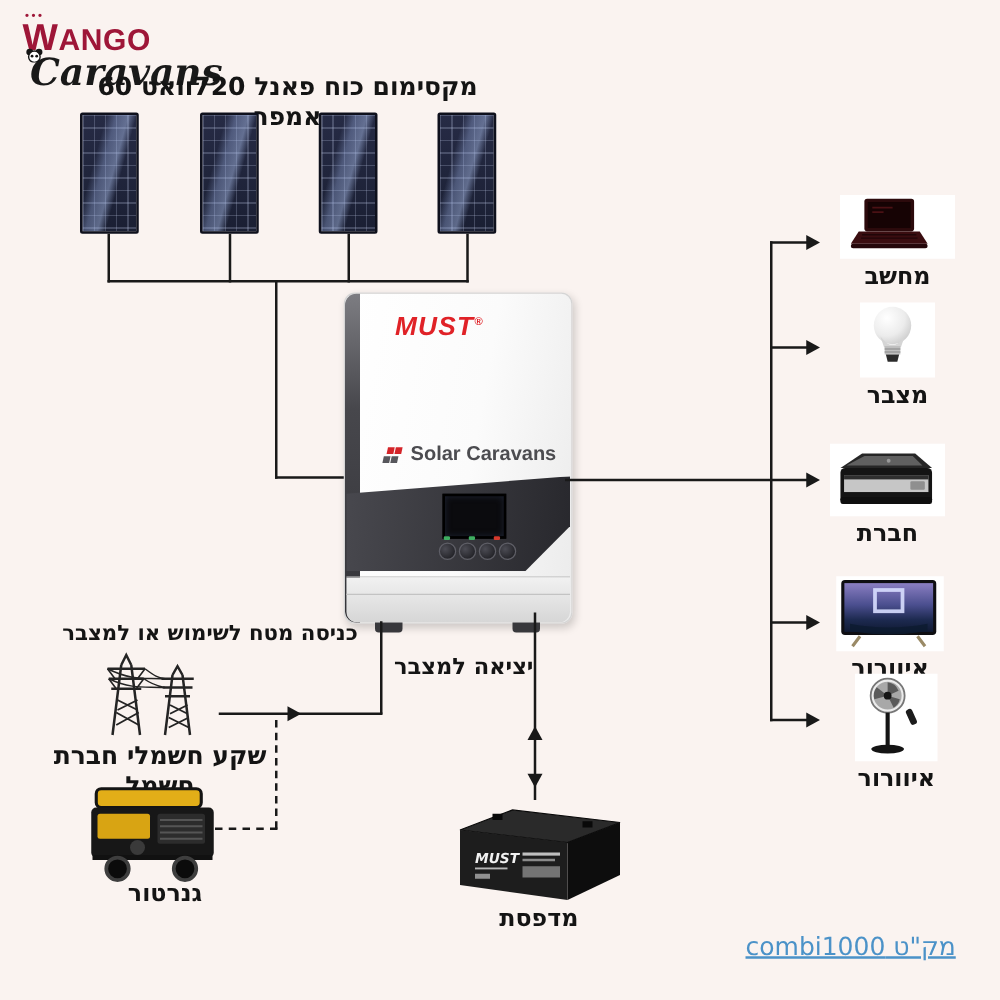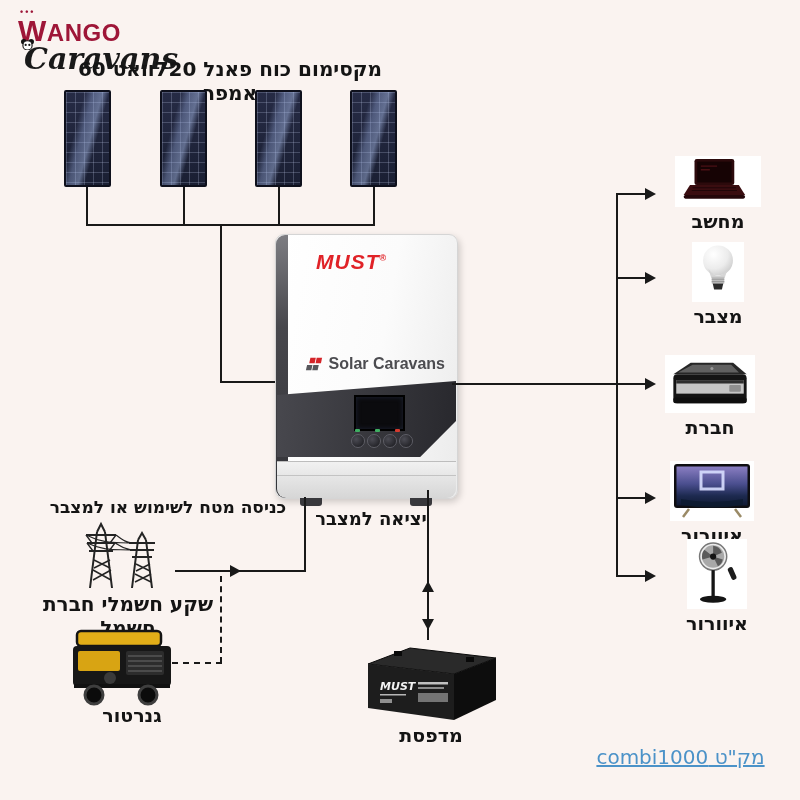--- a/index.html
+++ b/index.html
@@ -54,21 +54,21 @@
   .inv-btn{position:absolute;top:53px;width:12px;height:12px;border-radius:50%;
     background:radial-gradient(circle at 35% 35%,#4c4c54,#16161a);border:1px solid #5e5e66;}
   .inv-led{position:absolute;top:48px;width:5px;height:3px;border-radius:1px;}
   .inv-strip{position:absolute;left:1px;top:226px;width:179px;height:36px;
     background:linear-gradient(180deg,#f1f1f1,#d6d6d6);border-top:1px solid #bdbdbd;
     border-radius:0 0 9px 9px;}
   .inv-strip::after{content:"";position:absolute;left:0;top:13px;width:100%;height:1px;background:#c3c3c3;}
   .inv-foot{position:absolute;top:263px;width:22px;height:8px;background:#38383c;
     border-radius:0 0 3px 3px;}
   
-  .app{position:absolute;display:flex;flex-direction:column;align-items:center;}
+  .app{position:absolute;display:flex;flex-direction:column;}
   .app .icon-box{background:#ffffff;padding:2px 3px;line-height:0;}
   .app .lbl{font-size:19px;margin-top:3px;}
   .link{font-family:"DejaVu Sans",sans-serif;font-size:20px;color:#4b92c8;
         text-decoration:underline;text-align:center;}
 </style>
 </head>
 <body>
 
 <div class="abs" style="left:18px;top:16px;">
   <div class="logo-main">
@@ -262,21 +262,21 @@
   <rect x="4" y="58" width="96" height="4" fill="#111"></rect>
   <circle cx="24" cy="69" r="9" fill="#0b0b0b" stroke="#3e3e3e" stroke-width="3"></circle>
   <circle cx="78" cy="69" r="9" fill="#0b0b0b" stroke="#3e3e3e" stroke-width="3"></circle>
 </svg>
 <div class="abs heb" style="left:80px;top:704px;width:104px;font-size:19px;">גנרטור</div>
 
 <div class="wire-v" style="left:427px;top:490px;height:150px;"></div>
 <div class="ah-u" style="left:422px;top:581px;"></div>
 <div class="ah-d" style="left:422px;top:619px;"></div>
 
-<div class="abs heb" dir="rtl" style="left:312px;top:508px;width:118px;font-size:18px;">יציאה למצבר</div>
+<div class="abs heb" dir="rtl" style="left:312px;top:523px;width:118px;font-size:18px;">יציאה למצבר</div>
 
 <svg class="abs" style="left:358px;top:638px;" width="145" height="88" viewBox="0 0 145 88">
   <polygon points="10,26 52,10 138,20 96,36" fill="#2a2a2a" stroke="#0a0a0a" stroke-width="1"></polygon>
   <polygon points="96,36 138,20 138,62 96,82" fill="#0d0d0d"></polygon>
   <polygon points="10,26 96,36 96,82 10,70" fill="#1d1d1d"></polygon>
   <rect x="36" y="13" width="8" height="5" fill="#090909"></rect>
   <rect x="108" y="19" width="8" height="5" fill="#090909"></rect>
   <text x="22" y="52" font-family="DejaVu Sans" font-size="11" font-weight="bold" font-style="italic" fill="#f2f2f2">MUST</text>
   <rect x="22" y="56" width="26" height="1.5" fill="#dddddd" opacity=".8"></rect>
   <rect x="60" y="44" width="30" height="2.5" fill="#dddddd" opacity=".85"></rect>

